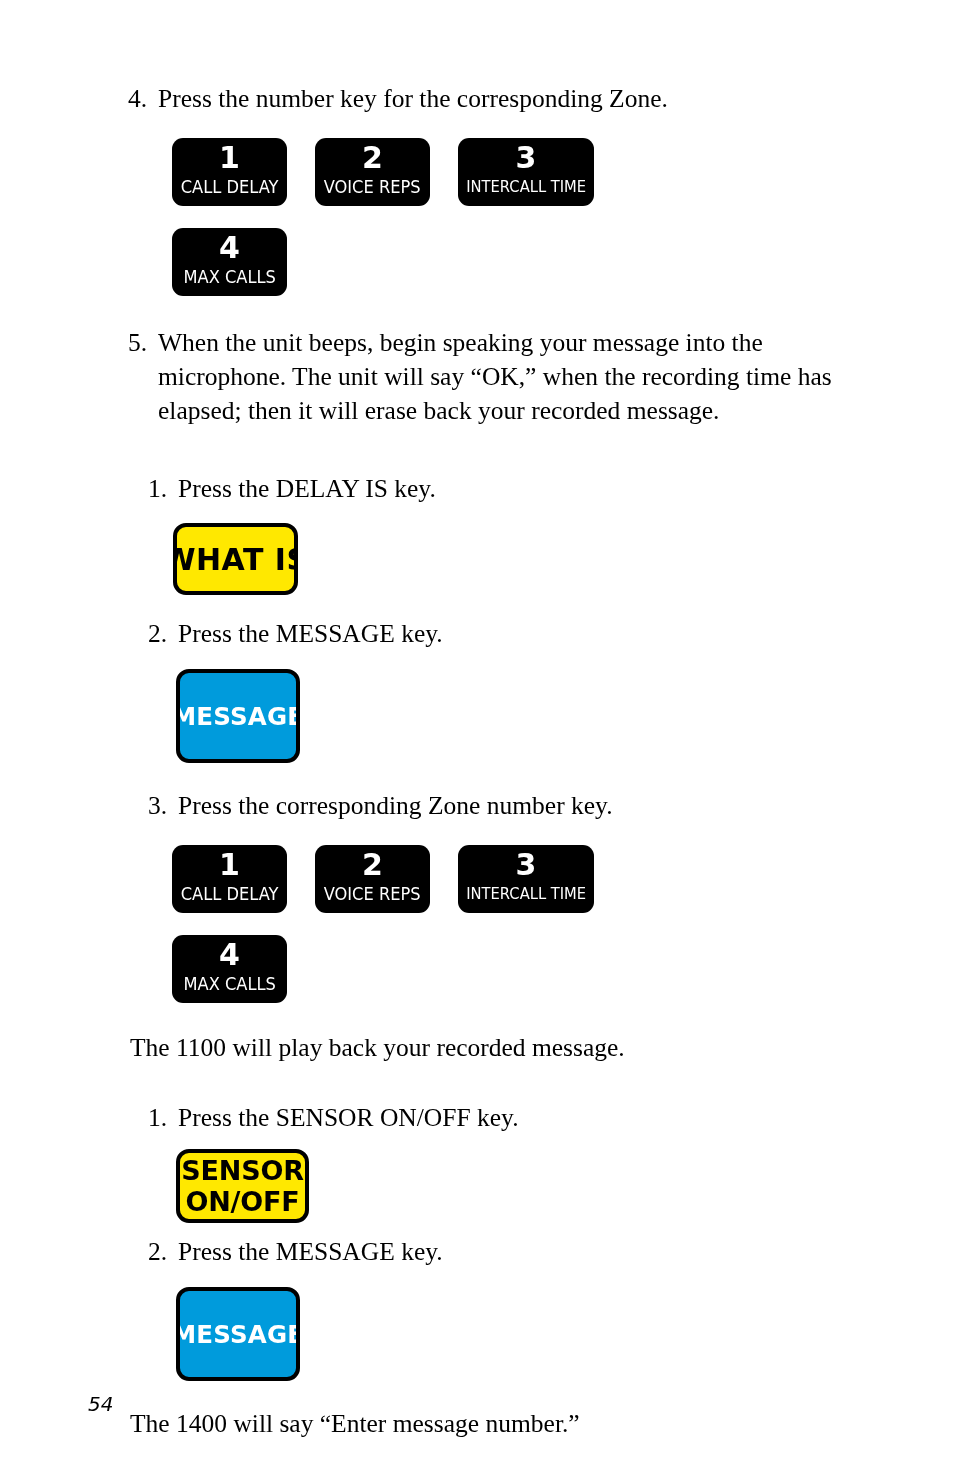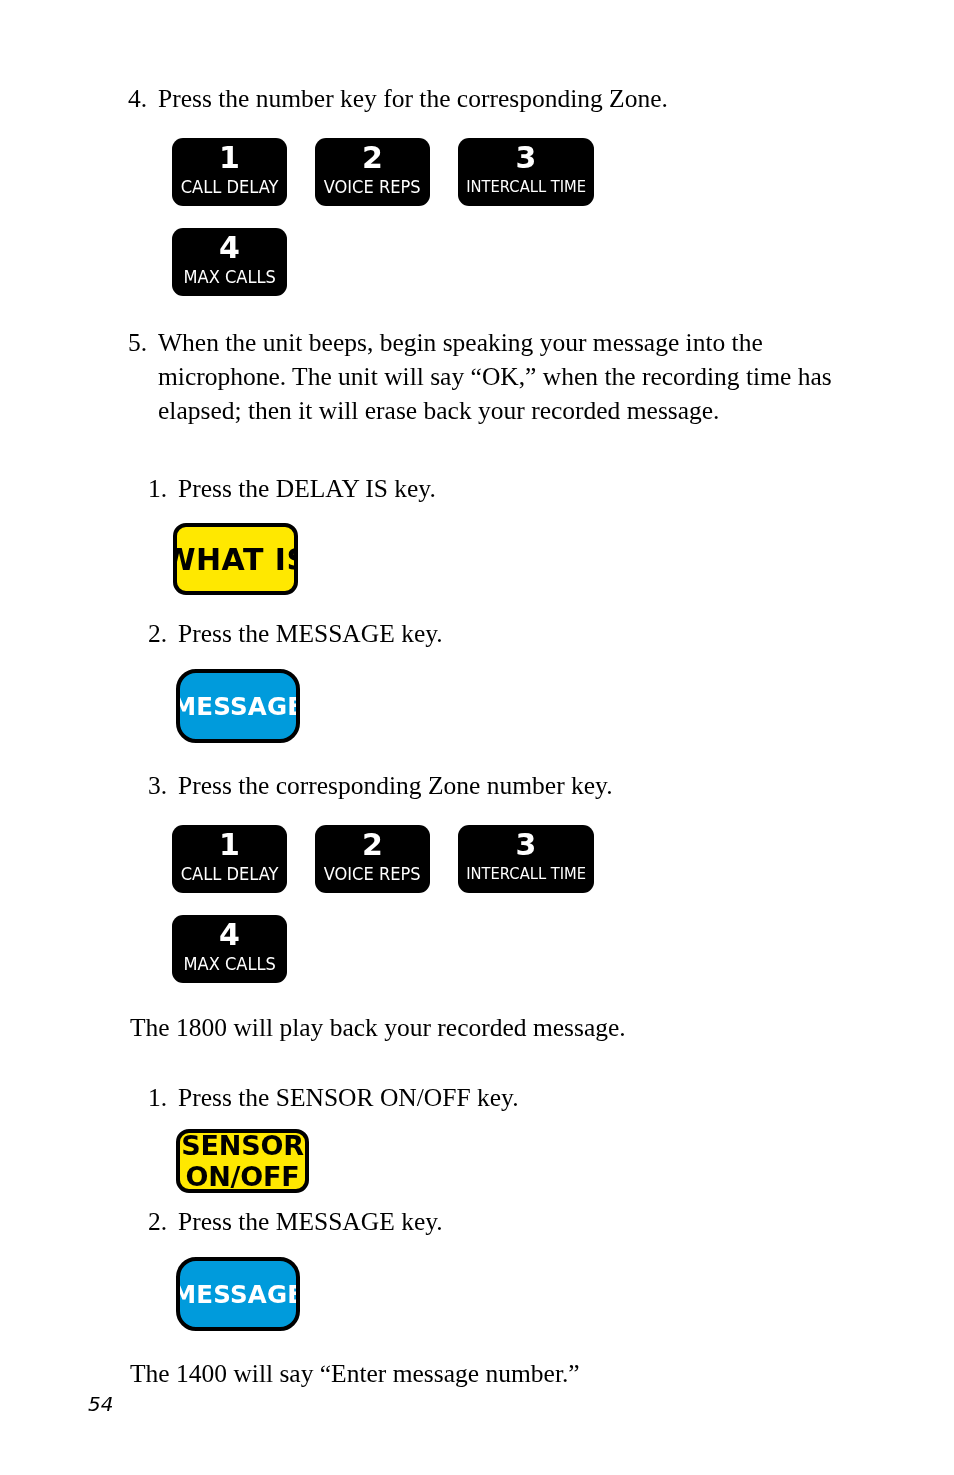--- a/index.html
+++ b/index.html
@@ -162,32 +162,31 @@
     height: 72px;
   }
   .key-whatis .kc-line {
     font-size: 30px;
     line-height: 33px;
     letter-spacing: 0.5px;
   }
 
   .key-message {
     width: 124px;
-    height: 74px;
-    border-radius: 20px;
+    height: 94px;
   }
   .key-message .kc-line {
     font-size: 24.5px;
     line-height: 27px;
     letter-spacing: 0.2px;
   }
 
   .key-sensor {
     width: 133px;
-    height: 64px;
+    height: 74px;
   }
   .key-sensor .kc-line {
     font-size: 27px;
     line-height: 31px;
     letter-spacing: -0.2px;
   }
 
   
   .folio {
     position: absolute;
@@ -307,21 +306,21 @@
 
     <div class="key-row" style="margin-left:44px;">
       <div class="key-black">
         <span class="kb-num">4</span>
         <span class="kb-label">MAX CALLS</span>
       </div>
     </div>
 
     <div style="height:28px;"></div>
 
-    <div class="para" style="margin-left:2px;">The 1800 will play back your recorded message.</div>
+    <div class="para" style="margin-left:2px;">The 1100 will play back your recorded message.</div>
 
     <div style="height:18px;"></div>
 
 
     <div style="height:18px;"></div>
 
     <div class="step indent">
       <span class="step-num">1.</span>
       <span class="step-text">Press the SENSOR ON/OFF key.</span>
     </div>

